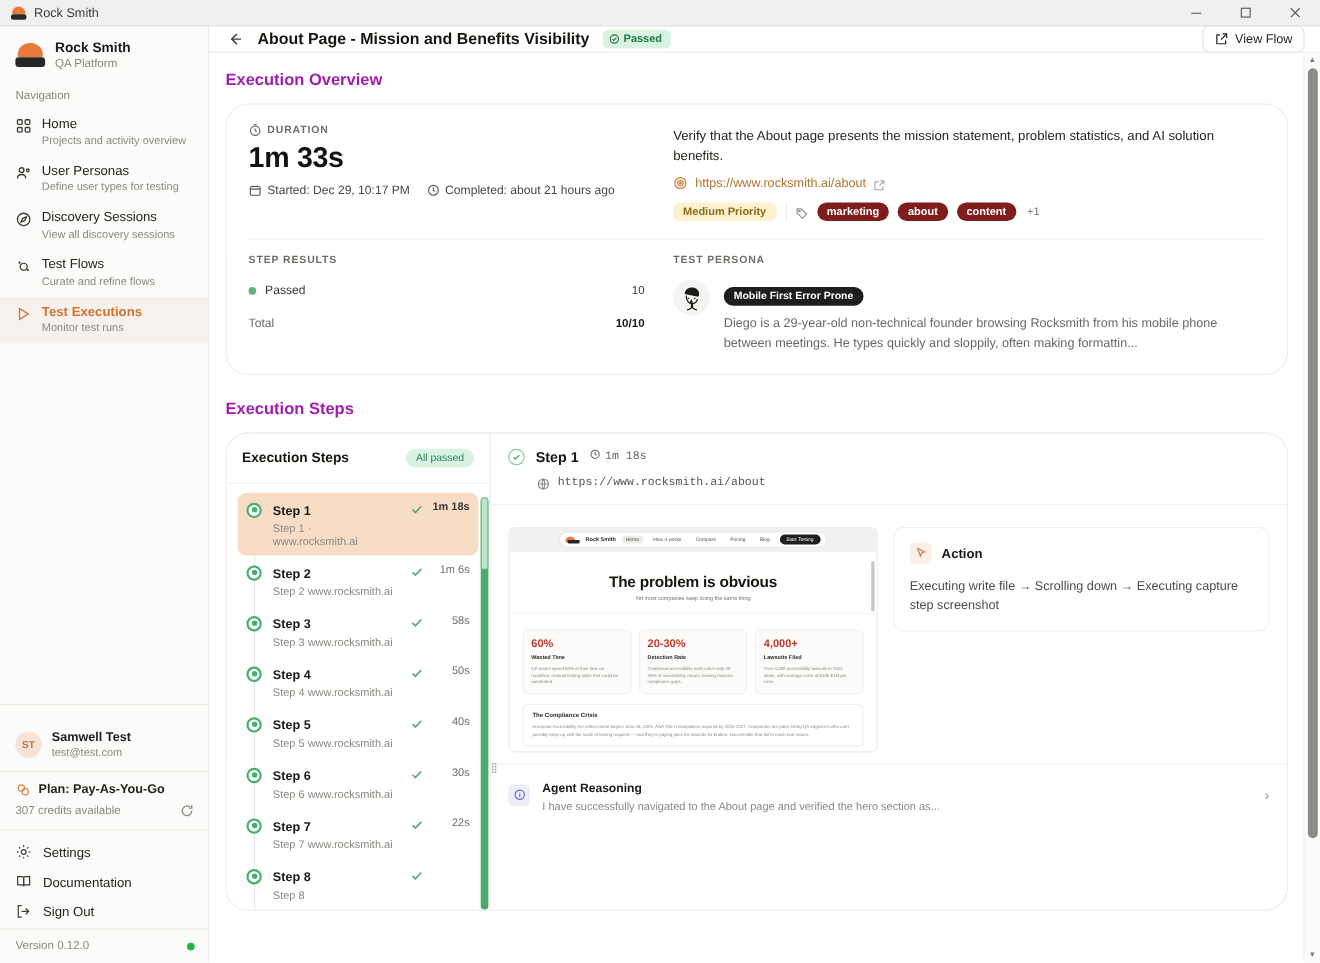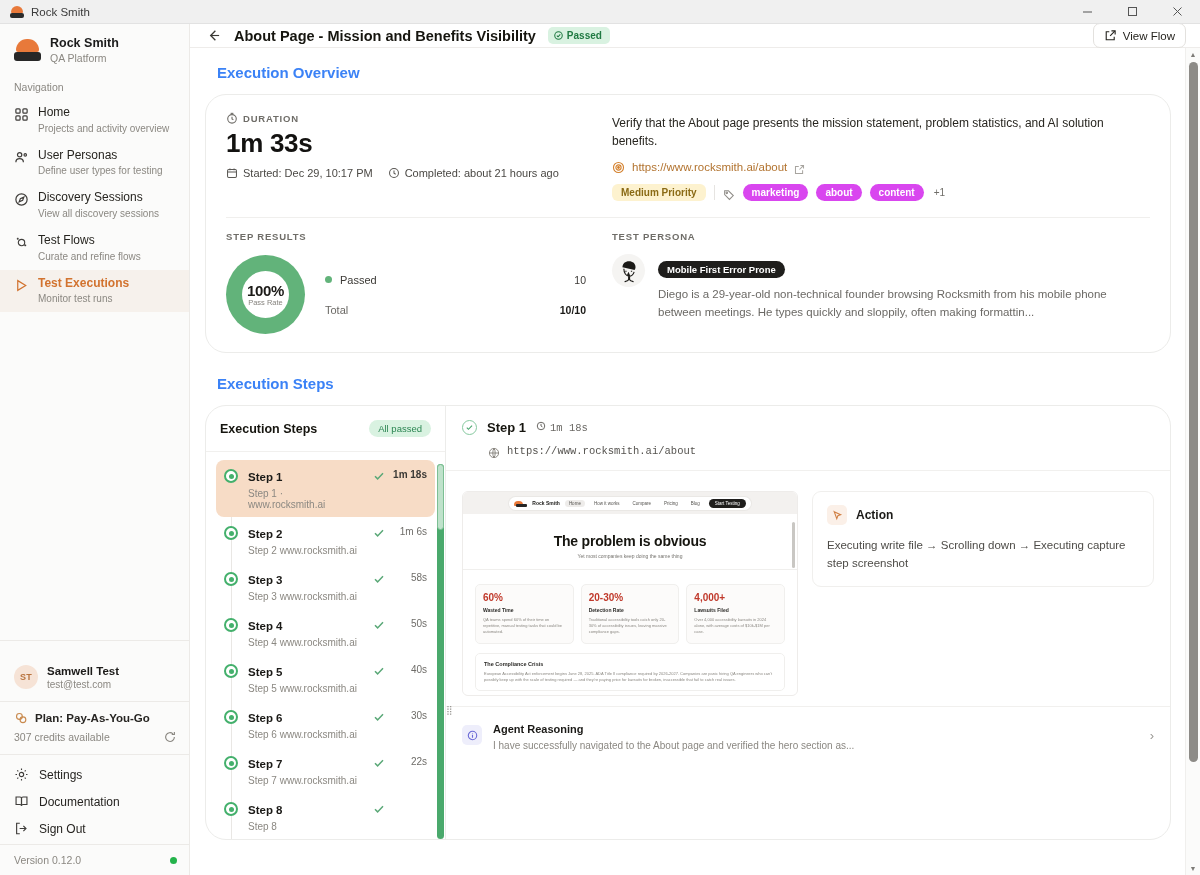--- a/index.html
+++ b/index.html
@@ -106,21 +106,21 @@
   .viewflow {
     margin-left:auto; display:flex; align-items:center; gap:6px;
     border:1px solid #e3e1de; border-radius:7px; padding:5px 10px;
     font-size:11.5px; color:#26241f; background:#fff;
   }
   .viewflow .ico { width:13px;height:13px;color:#26241f;}
 
   .scroll-wrap { flex:1; display:flex; min-height:0; }
   .content { flex:1; overflow:hidden; padding: 14px 14px 0 15px; min-width:0;}
 
-  h2.section { font-size:15px; font-weight:bold; color:#3b82f6; margin: 2px 0 13px 12px; }
+  h2.section { font-size:15px; font-weight:bold; color:#a21caf; margin: 2px 0 13px 0; }
 
   .card { border:1px solid #ececea; border-radius:21px; background:#fff; }
 
   
   .overview { padding: 17px 20px 18px 20px; }
   .ov-top { display:flex; gap: 26px; }
   .ov-left { width: 360px; flex:none; }
   .ov-right { flex:1; min-width:0; padding-top:2px;}
 
   .kicker { font-size:9.5px; letter-spacing:.8px; color:#6f6d68; font-weight:600;
@@ -135,21 +135,21 @@
   .url-row { display:flex; align-items:center; gap:7px; margin-top:10px; }
   .url-row a { font-size:11.5px; color:#b2732f; text-decoration:none; }
   .target-ico { width:13px; height:13px; flex:none; color:#d4822f;}
   .ext-ico { width:11px;height:11px;color:#a7a49f;}
 
   .tag-row { display:flex; align-items:center; gap:8px; margin-top:11px; }
   .pill-priority { background:#fdf2cf; color:#8a6a15; font-size:10px; font-weight:600;
       padding:3px 9px; border-radius:6px; }
   .divider-v { width:1px; height:15px; background:#e6e4e1; }
   .tag-ico { width:12px;height:12px;color:#908d88; }
-  .tag { background:#d946ef; color:#fff; font-size:10px; font-weight:600;
+  .tag { background:#7f1d1d; color:#fff; font-size:10px; font-weight:600;
       padding:3px 9px; border-radius:9px; }
   .tag-more { font-size:10px; color:#6f6d68; padding-left:2px;}
 
   .ov-div { height:1px; background:#f0efed; margin: 16px 0 13px 0; }
 
   .ov-bottom { display:flex; gap: 26px; }
   .sr-left { width:360px; flex:none; }
   .sr-right { flex:1; min-width:0; }
 
   .donut-row { display:flex; align-items:center; gap: 20px; margin-top: 13px; }
@@ -565,26 +565,20 @@
               </div>
             </div>
           </div>
 
           <div class="ov-div"></div>
 
           <div class="ov-bottom">
             <div class="sr-left">
               <div class="kicker">STEP RESULTS</div>
               <div class="donut-row">
-                <div class="donut">
-                  <div class="donut-inner">
-                    <span class="donut-pct">100%</span>
-                    <span class="donut-cap">Pass Rate</span>
-                  </div>
-                </div>
                 <div class="legend">
                   <div class="legend-row">
                     <span class="dot"></span>
                     <span class="lbl">Passed</span>
                     <span class="val">10</span>
                   </div>
                   <div class="legend-row total">
                     <span class="lbl">Total</span>
                     <span class="val">10/10</span>
                   </div>

